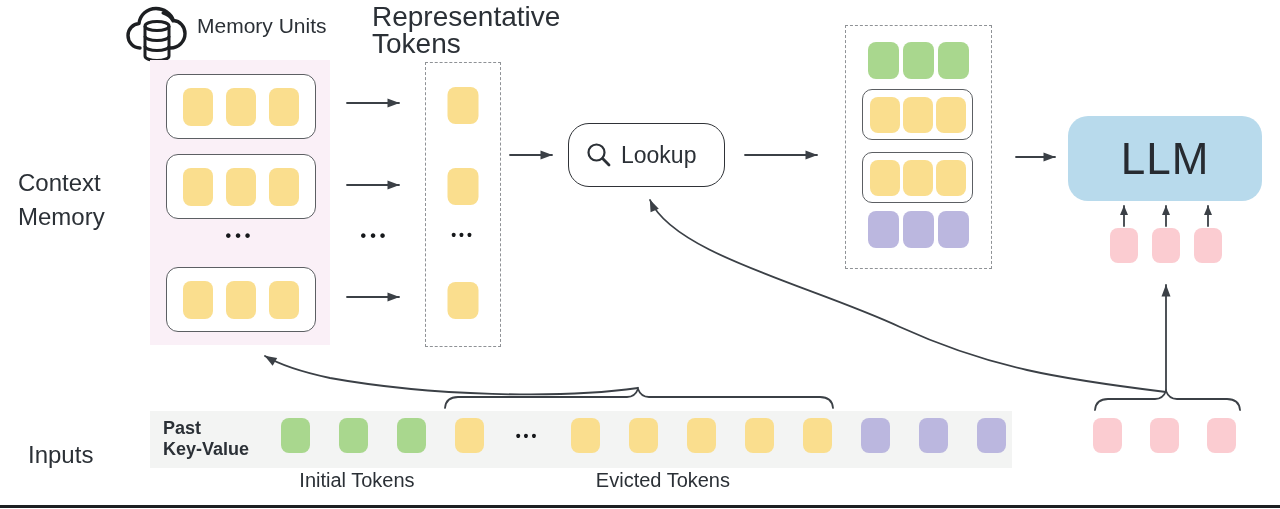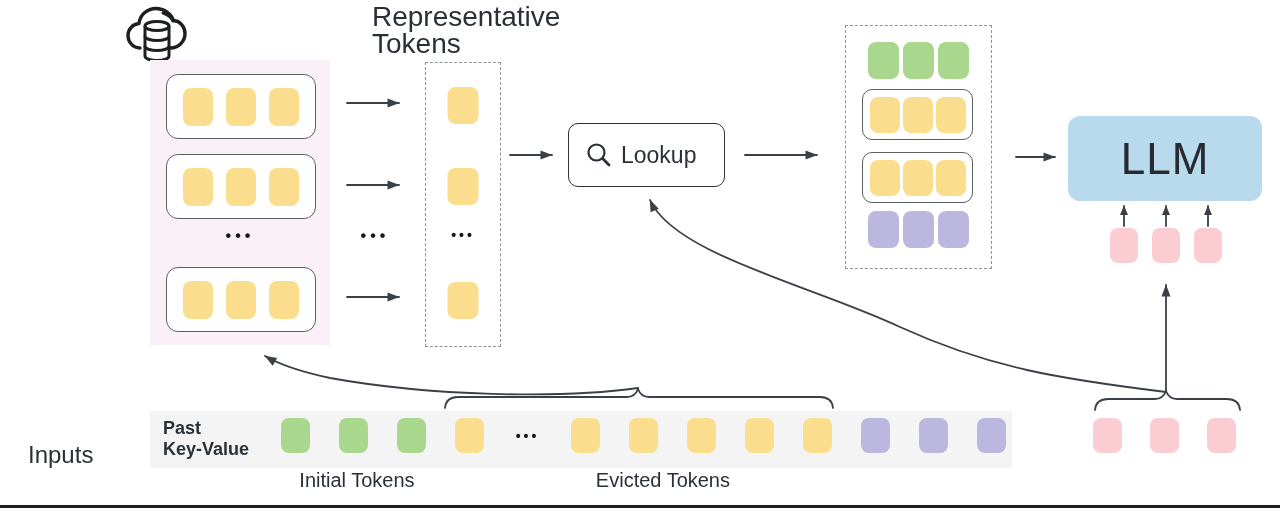--- a/index.html
+++ b/index.html
@@ -43,40 +43,40 @@
   #rep-box > .token{width:31px;height:37px;}
   #rep-box > :nth-child(1){top:24px;}
   #rep-box > :nth-child(2){top:105px;}
   #rep-box > :nth-child(3){top:164px;width:100%;}
   #rep-box > :nth-child(4){top:219px;}
   .dots-slot{display:flex;align-items:center;justify-content:center;
              font-weight:700;font-size:14px;letter-spacing:3px;color:#16181b;}
 
   
   #lookup-box{position:absolute;left:568px;top:123px;width:157px;height:64px;background:#fff;
-              border:1.6px solid #2f3237;border-radius:10px;display:flex;align-items:center;
+              border:1.6px solid #2f3237;border-radius:21px;display:flex;align-items:center;
               padding-left:17px;gap:9px;box-sizing:border-box;}
   #lookup-label{font-size:23px;color:#2b3036;}
 
   
   #cache-box{position:absolute;left:845px;top:25px;width:145px;height:242px;
              border:1.5px dashed #8f9296;background:#fff;}
   .cache-row{position:absolute;left:0;width:100%;display:flex;justify-content:center;gap:4px;}
   #cache-row-1{top:16px}#cache-row-4{top:185px}
   .cache-row .token{width:31px;height:37px;}
   .cache-rect{position:absolute;left:16px;width:111px;height:51px;background:#fff;
               border:1px solid #5c5f63;border-radius:10px;display:flex;align-items:center;
               justify-content:center;gap:3px;box-sizing:border-box;}
   #cache-rect-1{top:63px}#cache-rect-2{top:126px}
   .cache-rect .token{width:30px;height:36px;}
   #cache-label{left:820px;top:271px;width:196px;text-align:center;font-size:20px;line-height:26px;}
 
   
   #llm-box{position:absolute;left:1068px;top:116px;width:194px;height:85px;background:#b8daec;
-           border-radius:12px;display:flex;align-items:center;justify-content:center;}
+           border-radius:20px;display:flex;align-items:center;justify-content:center;}
   #llm-label{font-size:44px;letter-spacing:1px;color:#272b31;}
   #llm-token-row{position:absolute;left:1110px;top:228px;display:flex;gap:14px;}
   #llm-token-row .token{width:28px;height:35px;}
 
   
   #inputs-strip{position:absolute;left:150px;top:411px;width:862px;height:57px;background:#f3f4f3;}
   #past-kv-label{left:163px;top:418px;font-size:18px;line-height:21px;font-weight:bold;}
   #past-token-row{position:absolute;left:281px;top:418px;display:flex;gap:29px;height:35px;}
   #past-token-row .token{width:29px;height:35px;}
   #past-token-row .dots-slot{width:29px;}
@@ -94,34 +94,37 @@
   #bottom-rule{position:absolute;left:0;top:505px;width:1280px;height:2.5px;background:#1d1f22;}
 
   
   #arrows{position:absolute;left:0;top:0;width:1280px;height:509px;pointer-events:none;}
 </style>
 </head>
 <body>
 
 <div id="page">
 
+  <div class="lbl" id="context-memory-label">Context
+Memory</div>
   <div class="lbl" id="inputs-label">Inputs</div>
 
   <svg id="cloud-icon" width="62" height="58" viewBox="0 0 62 58">
     <path d="M14,44 C7,44 2,38 2,31.5 C2,25 7,20 13,19.5 C14,11 21,4.5 30,4.5
              C38,4.5 45,9.5 47.5,16.5 C54,17 59,22.5 59,29.5 C59,37.5 52.5,44 44.5,44" fill="none" stroke="#1d1f22" stroke-width="3.4" stroke-linecap="round" stroke-linejoin="round"></path>
     <path d="M19,22 V52 A12,4.6 0 0 0 43,52 V22" fill="#ffffff" stroke="none"></path>
     <ellipse cx="31" cy="22" rx="12" ry="4.6" fill="#ffffff" stroke="#1d1f22" stroke-width="3"></ellipse>
     <path d="M19,22 V52" stroke="#1d1f22" stroke-width="3" fill="none"></path>
     <path d="M43,22 V52" stroke="#1d1f22" stroke-width="3" fill="none"></path>
     <path d="M19,32 A12,4.6 0 0 0 43,32" fill="none" stroke="#1d1f22" stroke-width="3"></path>
     <path d="M19,42 A12,4.6 0 0 0 43,42" fill="none" stroke="#1d1f22" stroke-width="3"></path>
     <path d="M19,52 A12,4.6 0 0 0 43,52" fill="none" stroke="#1d1f22" stroke-width="3"></path>
     <path d="M37,9 Q44,11 47,17" fill="none" stroke="#1d1f22" stroke-width="3" stroke-linecap="round"></path>
   </svg>
+  <div class="lbl" id="memory-units-label">Memory Units</div>
 
   <div id="memory-box">
     <div class="mem-row" id="mem-row-1">
         <div class="token t-yellow"></div>
         <div class="token t-yellow"></div>
         <div class="token t-yellow"></div>
       </div>
     <div class="mem-row" id="mem-row-2">
         <div class="token t-yellow"></div>
         <div class="token t-yellow"></div>

